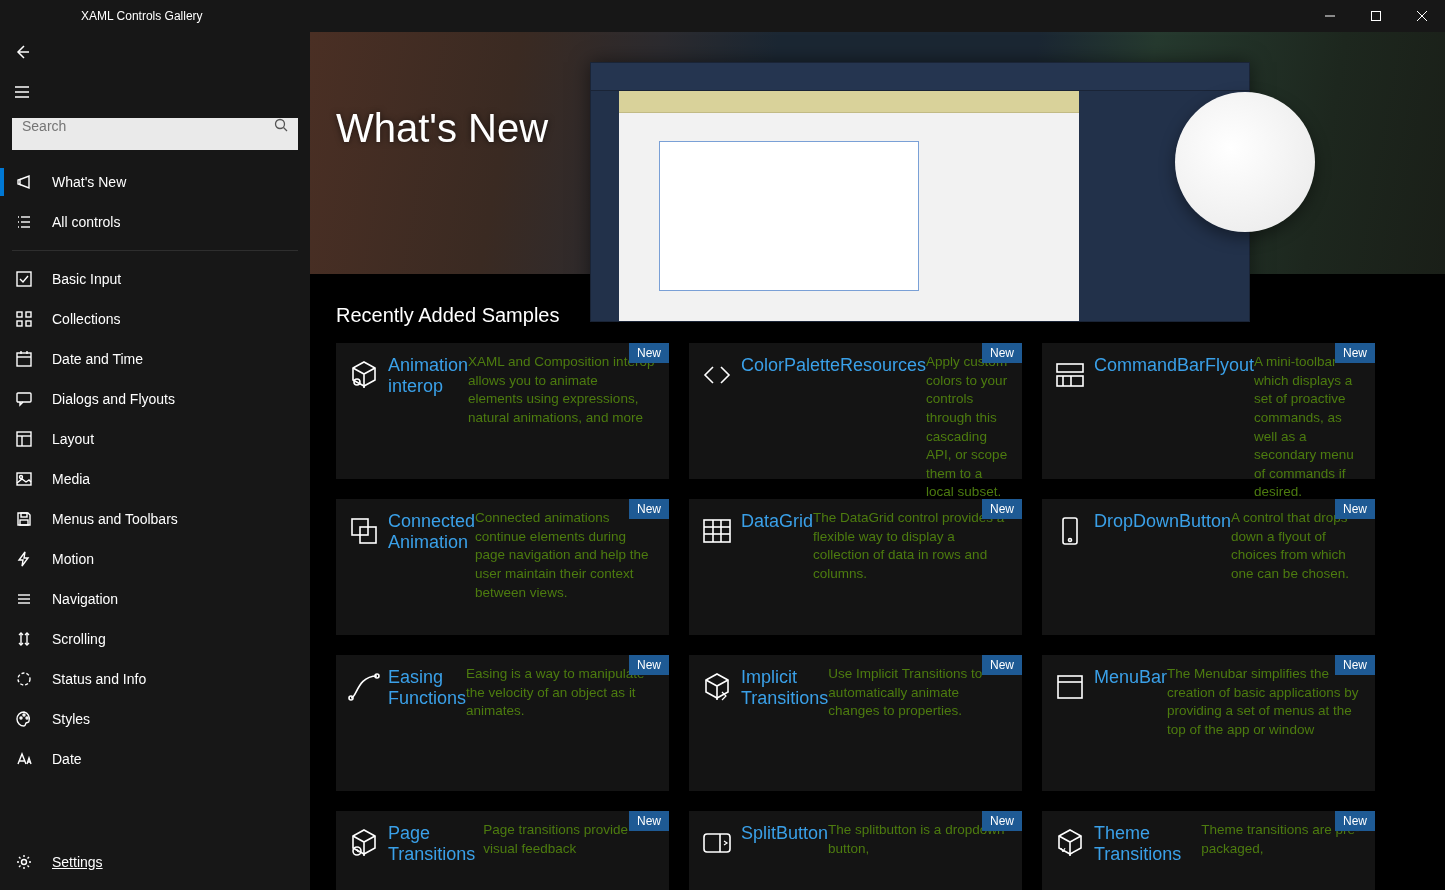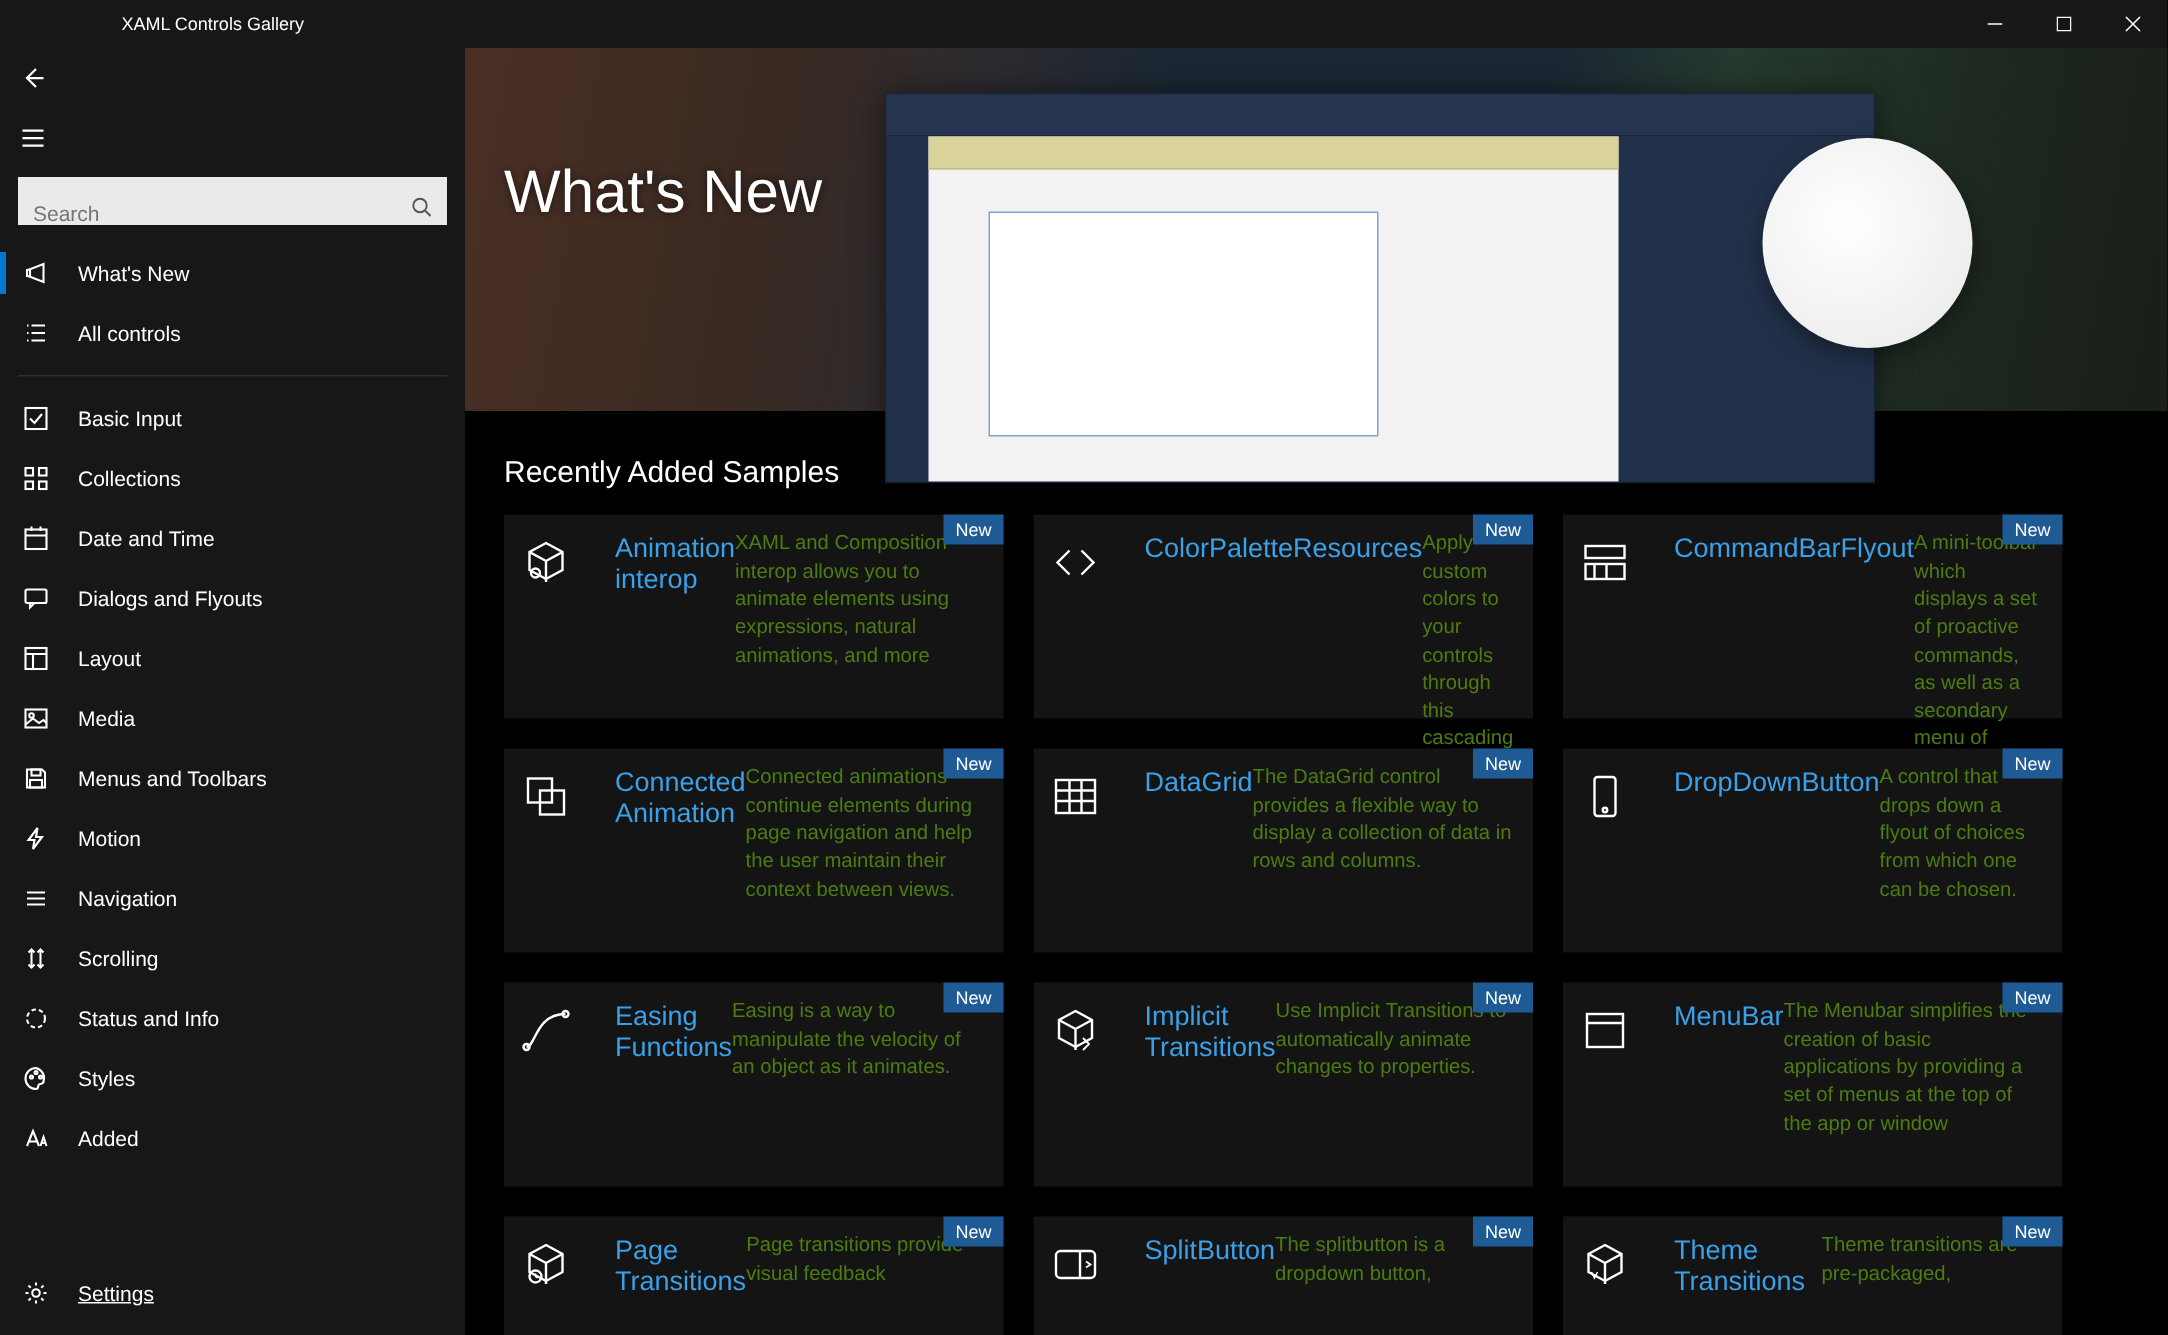--- a/index.html
+++ b/index.html
@@ -9,21 +9,21 @@
 .titlebar .app-title { margin-left: 81px; font-size: 12px; color: #fff; }
 .titlebar .win-controls { position: absolute; right: 0; top: 0; display: flex; }
 .titlebar .win-btn { width: 46px; height: 32px; display: flex; align-items: center; justify-content: center; color: #fff; }
 .titlebar .win-btn svg { stroke: #fff; }
 
 .sidebar { position: absolute; top: 32px; left: 0; bottom: 0; width: 310px; background: #171717; display: flex; flex-direction: column; }
 .sidebar .top-icons { display: flex; flex-direction: column; }
 .icon-btn { width: 40px; height: 40px; display: flex; align-items: center; justify-content: center; color: #fff; margin-left:2px; }
 .icon-btn svg { fill: none; stroke: #fff; }
 
-.searchbox { margin: 6px 12px 8px 12px; background: #eaeaea; height: 32px; display: flex; align-items: flex-end; padding: 0 10px; }
+.searchbox { margin: 6px 12px 8px 12px; background: #eaeaea; height: 32px; display: flex; align-items: flex-start; padding: 0 10px; }
 .searchbox input { flex: 1; border: none; background: transparent; font-size: 14px; color: #555; outline: none; }
 .searchbox .search-icon { color: #555; }
 
 .nav { flex: 1; overflow-y: auto; padding-top: 4px; }
 .nav-item { height: 40px; display: flex; align-items: center; padding-left: 14px; gap: 18px; font-size: 14px; color: #fff; position: relative; cursor: default; }
 .nav-item .nav-icon { width: 20px; height: 20px; display:flex; align-items:center; justify-content:center; }
 .nav-item.selected::before { content: ""; position: absolute; left: 0; top: 6px; bottom: 6px; width: 4px; background: #0078d4; }
 .nav-sep { height: 1px; background: #2e2e2e; margin: 8px 12px; }
 .nav-footer { border-top: 0; padding-bottom: 8px; text-decoration: underline; }
 
@@ -37,21 +37,21 @@
 .hero-window .hw-left{ width:28px; background:#22314a;}
 .hero-window .hw-center{ flex:1; background:#f2f2f2; position:relative;}
 .hero-window .hw-center .tabstrip{ height:22px; background:#d9d29a; border-bottom:1px solid #c2bb85;}
 .hero-window .hw-center .canvas{ position:absolute; top:50px; left:40px; width:260px; height:150px; background:#fff; border:1px solid #7aa0d6;}
 .hero-window .hw-right{ width:170px; background:#22314a;}
 .hero-circle{position:absolute; width:140px; height:140px; border-radius:50%; background:radial-gradient(circle at 40% 40%, #fff, #e8e8e8); box-shadow:0 6px 16px rgba(0,0,0,.4);}  
 
 .section-heading { font-size: 20px; font-weight: 400; margin: 30px 0 16px 26px; }
 
 .cards { display: grid; grid-template-columns: repeat(3, 333px); gap: 20px; padding: 0 26px 40px 26px; }
-.card { background: #141414; height: 136px; position: relative; display: flex; padding: 10px 14px 10px 10px; gap: 28px; }
+.card { background: #141414; height: 136px; position: relative; display: flex; padding: 10px 14px 10px 10px; gap: 6px; }
 .card .badge { position: absolute; right: 0; top: 0; background: #1e5a94; color: #fff; font-size: 12px; padding: 3px 8px; }
 .card .card-icon { width: 36px; height: 36px; flex-shrink: 0; display:flex; align-items:center; justify-content:center; margin-top:4px;}
 .card .card-icon svg { stroke:#fff; fill:none; stroke-width:1.6; }
 .card .card-body { flex: 1; display:flex; }
 .card .card-title { color: #3aa0e8; font-size: 18px; font-weight: 400; margin-bottom: 6px; margin-top:2px;}
 .card .card-desc { color: #4d7c0f; font-size: 13.5px; line-height: 1.38; }
 
 ::-webkit-scrollbar { width: 4px; }
 ::-webkit-scrollbar-thumb { background: #3a3a3a; }
 </style>
@@ -247,21 +247,21 @@
         </span>
         <span>Styles</span>
       </div>
       <div class="nav-item">
         <span class="nav-icon">
           <svg width="18" height="18" viewBox="0 0 18 18" stroke="#fff" fill="none" stroke-width="1.4">
             <path d="M3 14 L7 4 L11 14 M4.5 11h5"></path>
             <path d="M12 14 L14 8 L16 14 M12.7 12h2.6"></path>
           </svg>
         </span>
-        <span>Added</span>
+        <span>Date</span>
       </div>
     </div>
 
   <div class="nav-footer" id="nav-footer">
       <div class="nav-item">
         <span class="nav-icon">
           <svg width="18" height="18" viewBox="0 0 18 18" stroke="#fff" fill="none" stroke-width="1.4">
             <circle cx="9" cy="9" r="2.5"></circle>
             <path d="M9 2v2M9 14v2M2 9h2M14 9h2M4 4l1.5 1.5M12.5 12.5L14 14M14 4l-1.5 1.5M5.5 12.5L4 14"></path>
           </svg>

